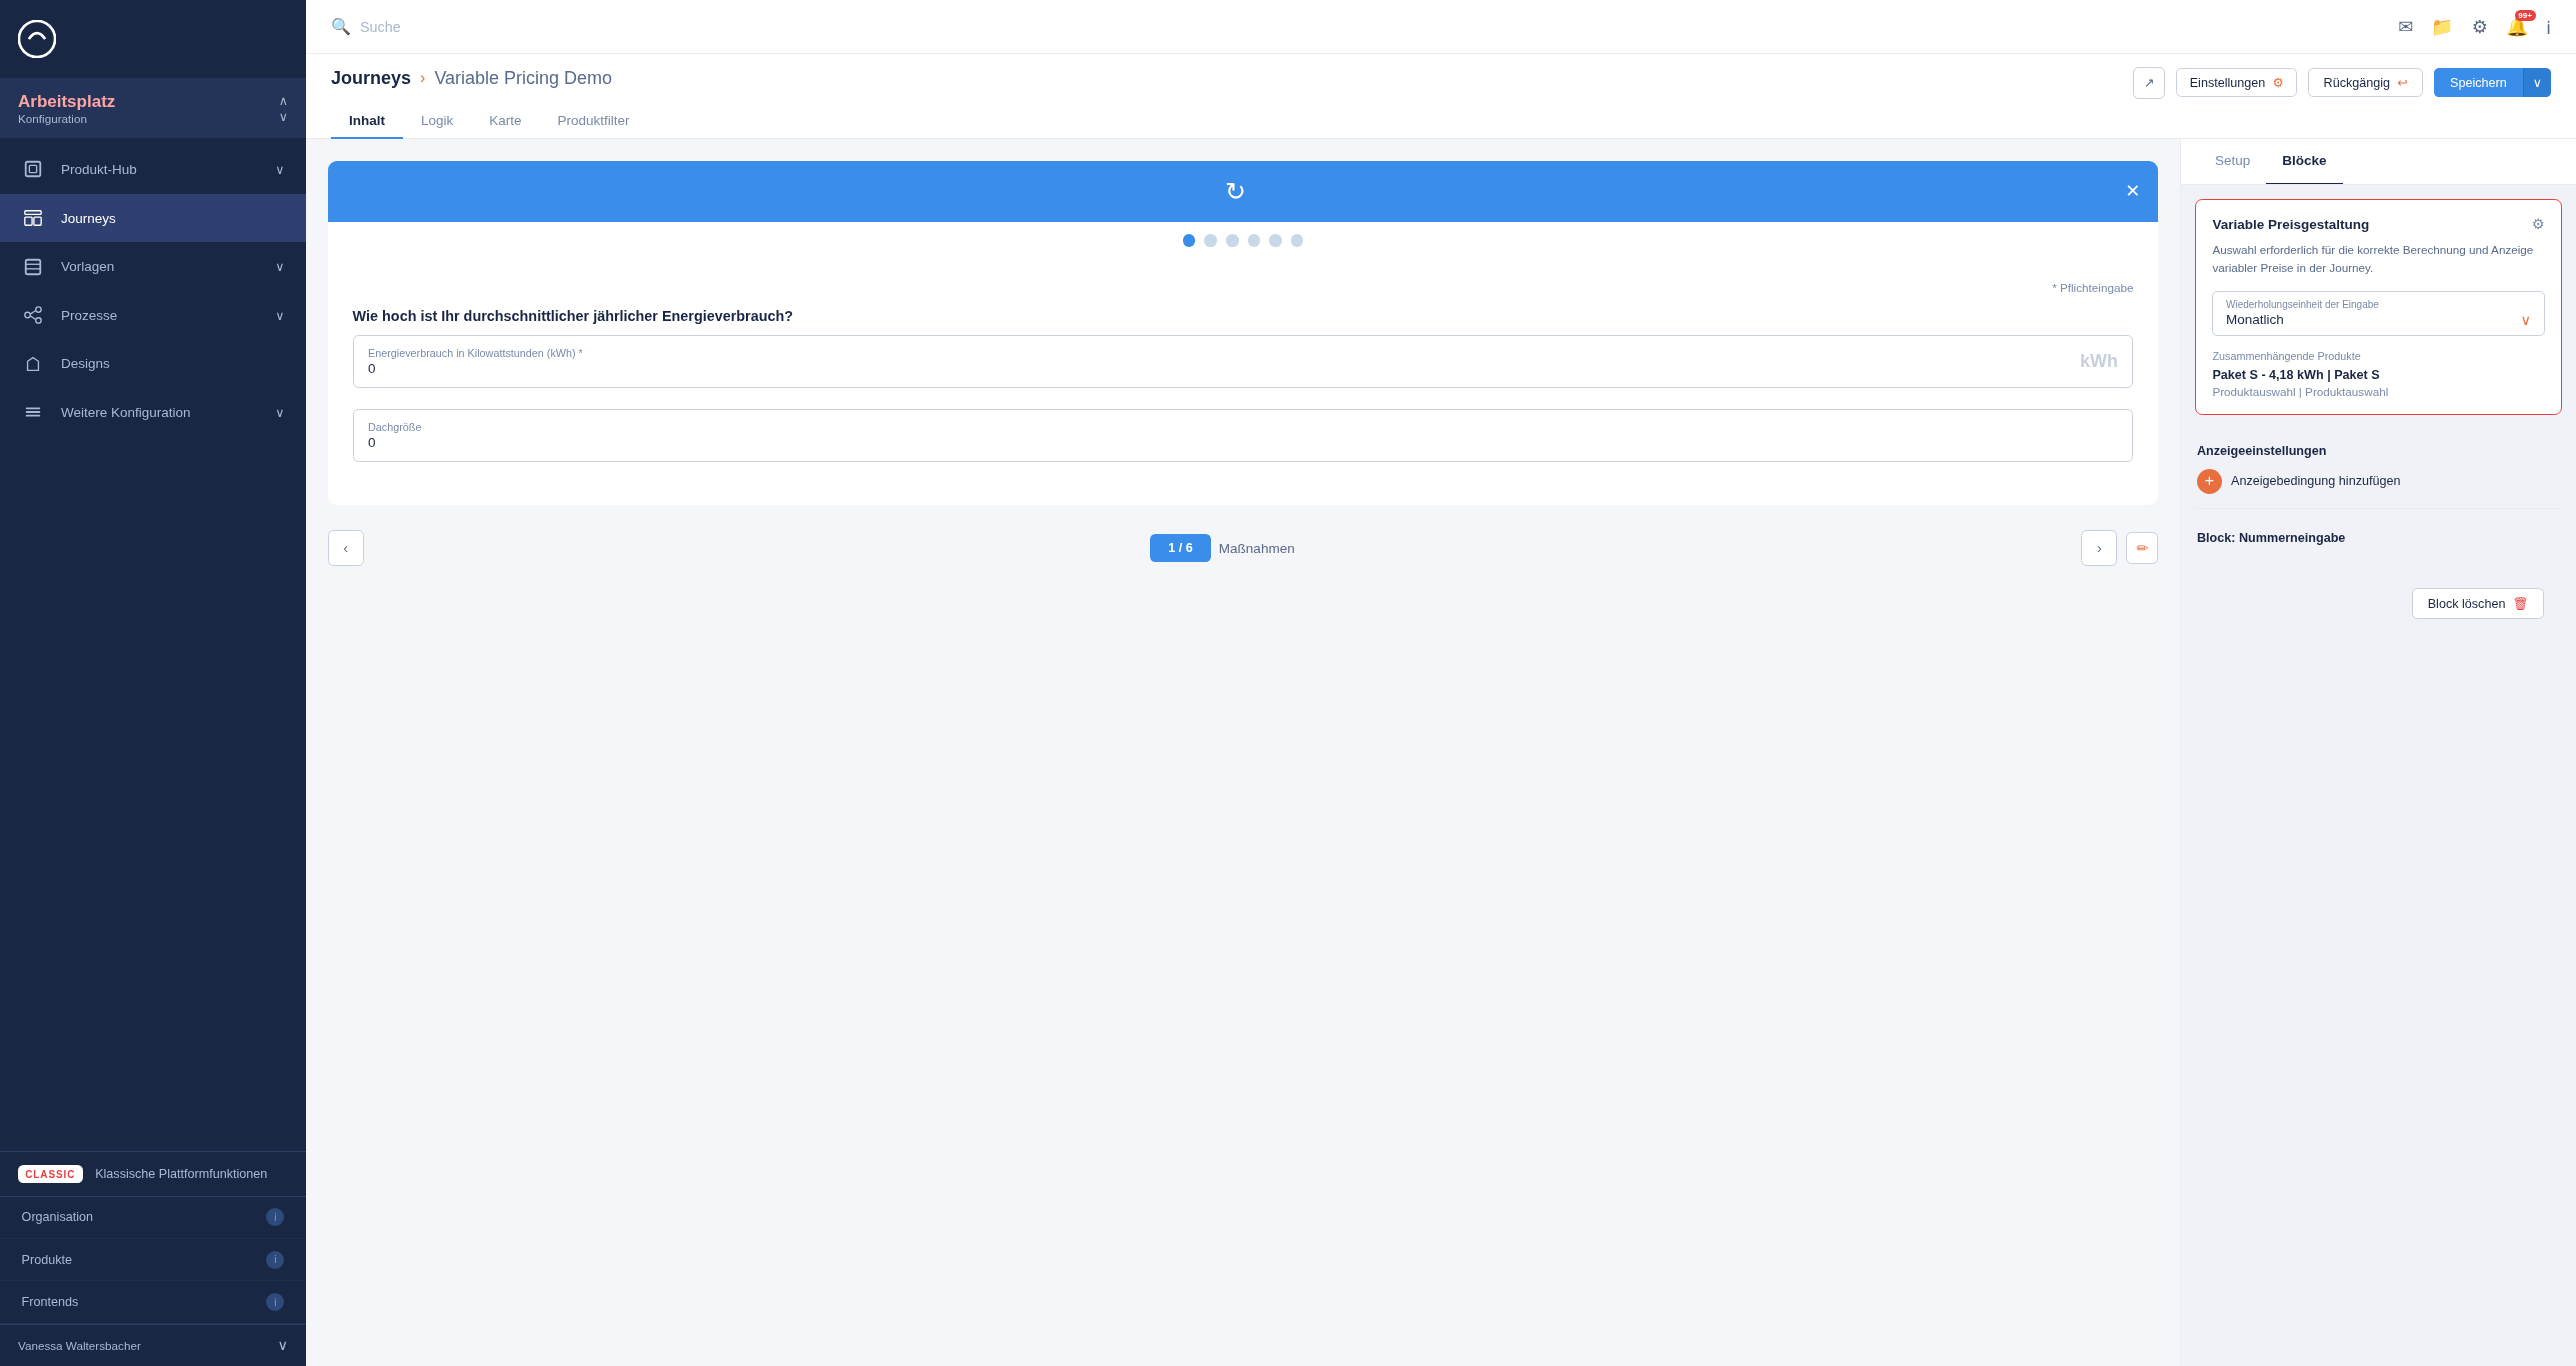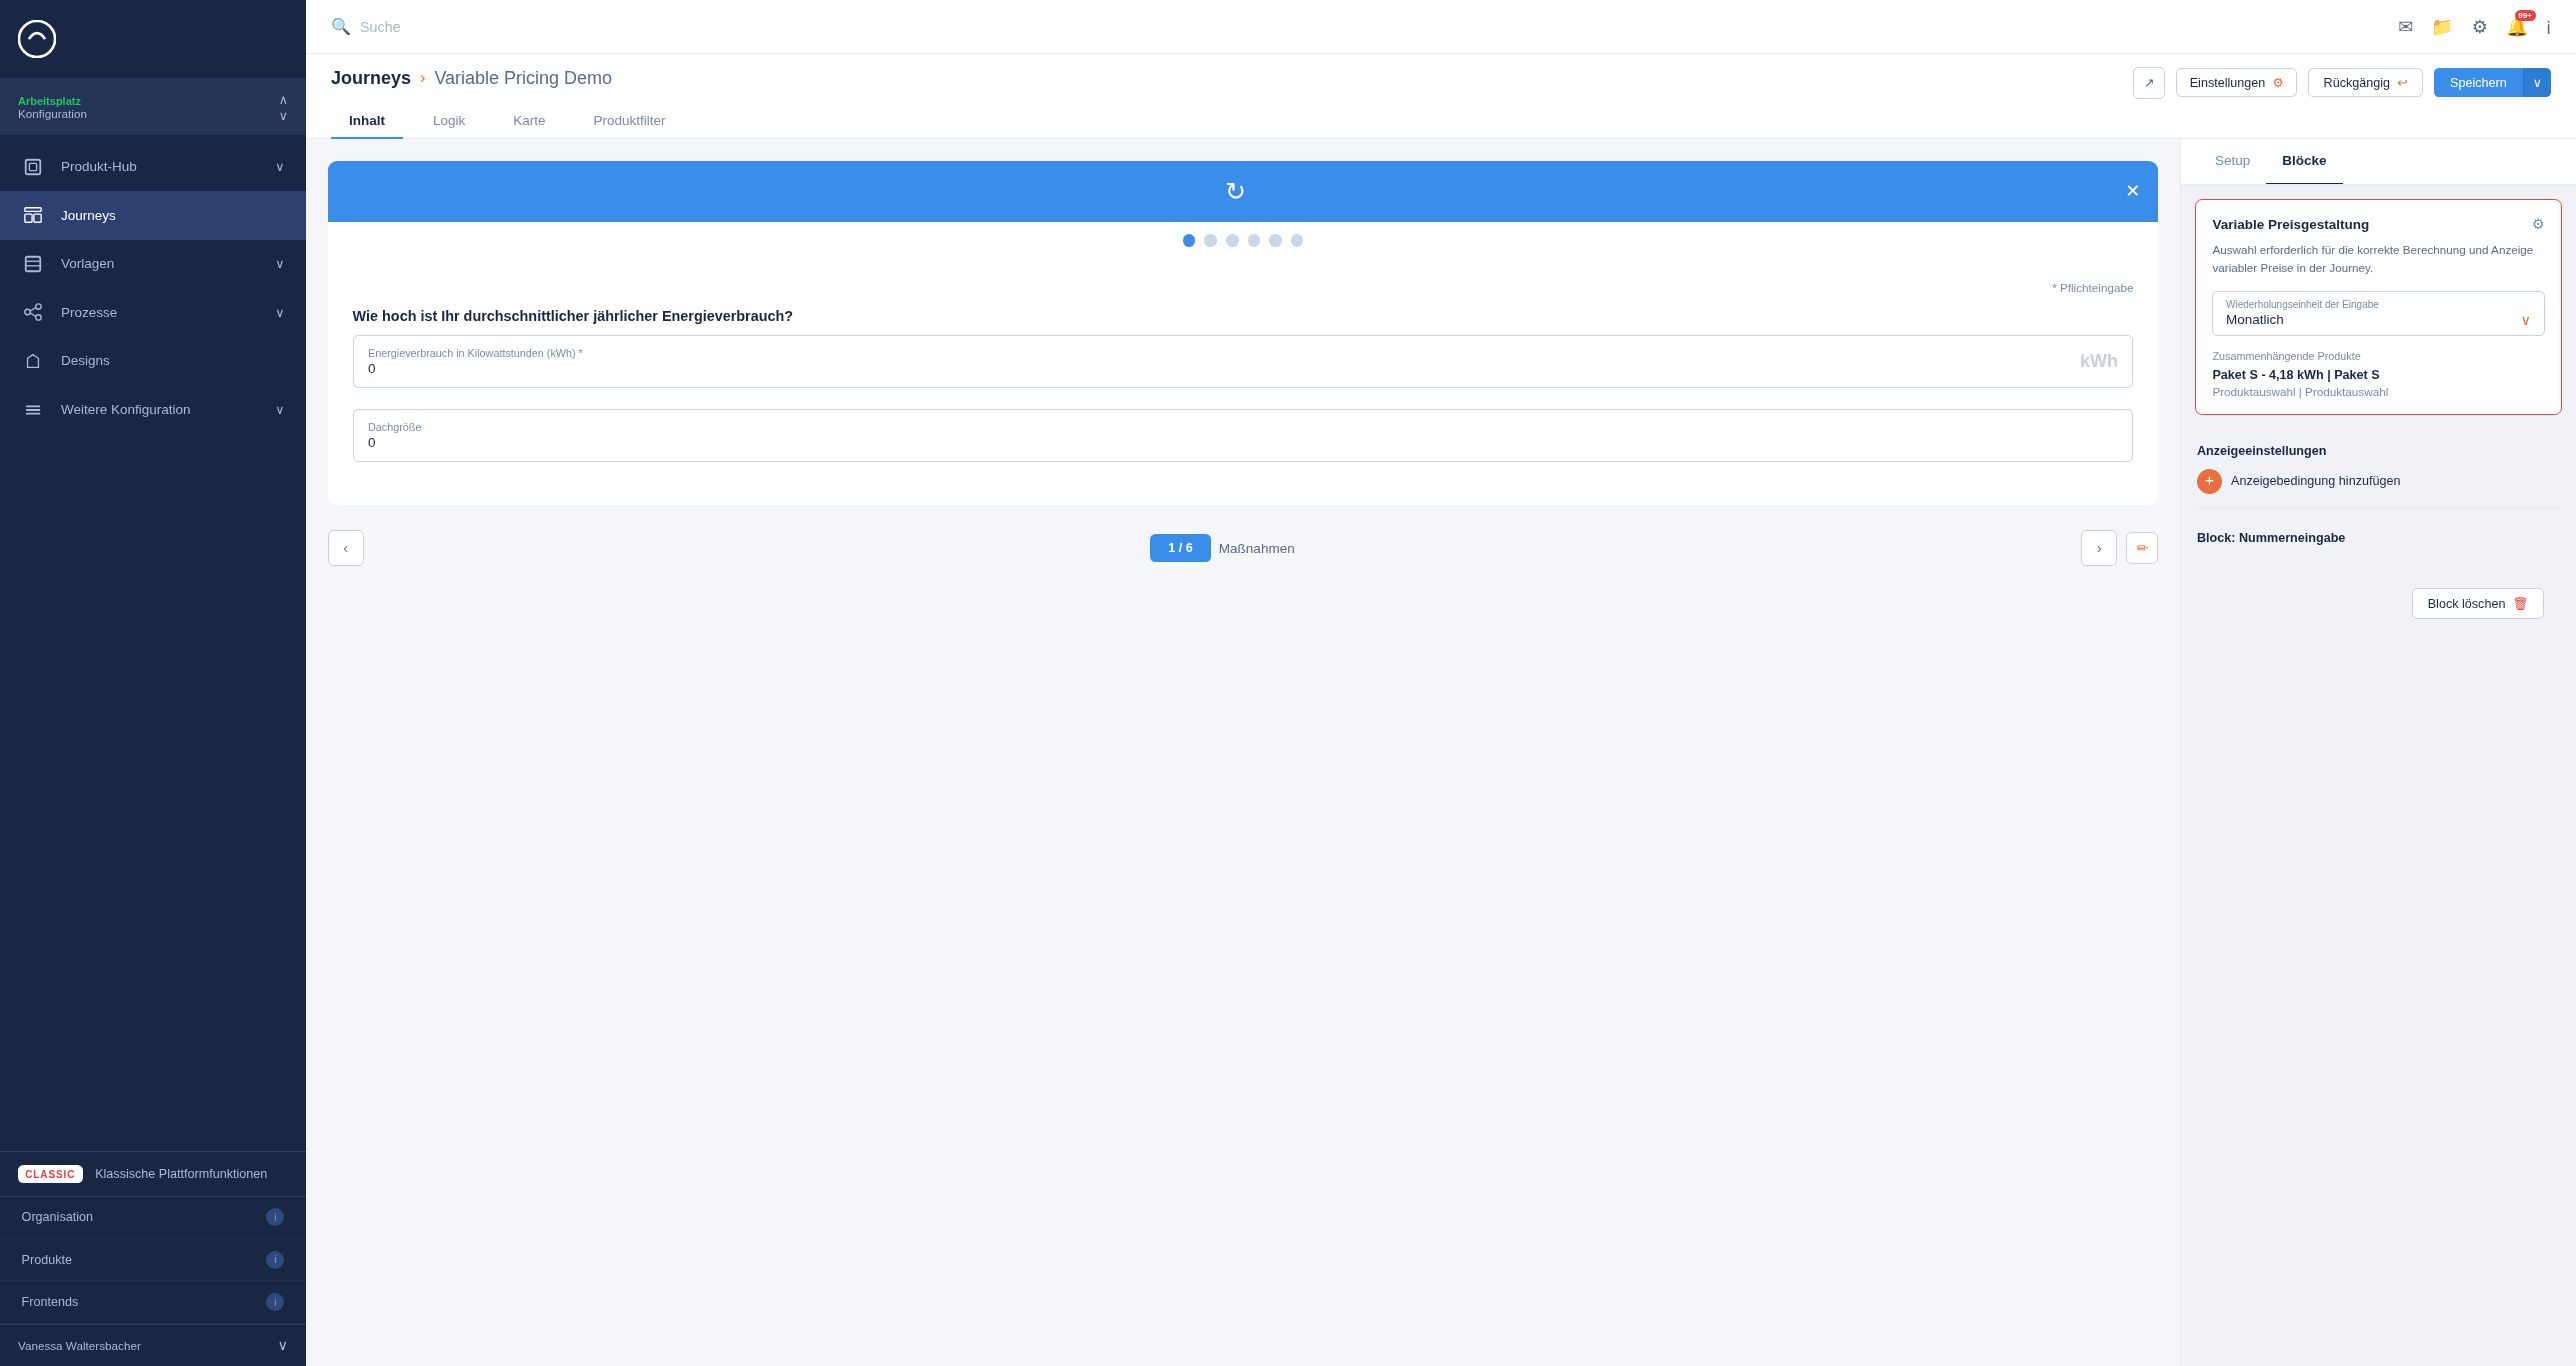--- a/index.html
+++ b/index.html
@@ -27,22 +27,22 @@
     }
     .sidebar-workspace {
       background: #243459;
       padding: 12.6px 18px;
       display: flex;
       justify-content: space-between;
       align-items: center;
       cursor: pointer;
     }
     .workspace-title {
-      font-size: 11px;
-      color: #22c55e;
+      font-size: 17px;
+      color: #fca5a5;
       font-weight: 600;
       margin-top: 1.8px;
     }
     .workspace-sub {
       font-size: 11.7px;
       color: #aab8cc;
     }
     .chevron-icon { font-size: 12.6px; color: #aab8cc; }
 
     .sidebar-nav { padding: 7.2px 0; flex: 1; }
@@ -252,21 +252,21 @@
     }
     .breadcrumb-row {
       display: flex;
       align-items: center;
       justify-content: space-between;
     }
 
     
     .tabs {
       display: flex;
-      gap: 12px;
+      gap: 0;
       margin-top: 5.4px;
     }
     .tab {
       padding: 9px 18px;
       font-size: 13.5px;
       color: #7a8aaa;
       cursor: pointer;
       border-bottom: 2.7px solid transparent;
       margin-bottom: -0.9px;
     }

